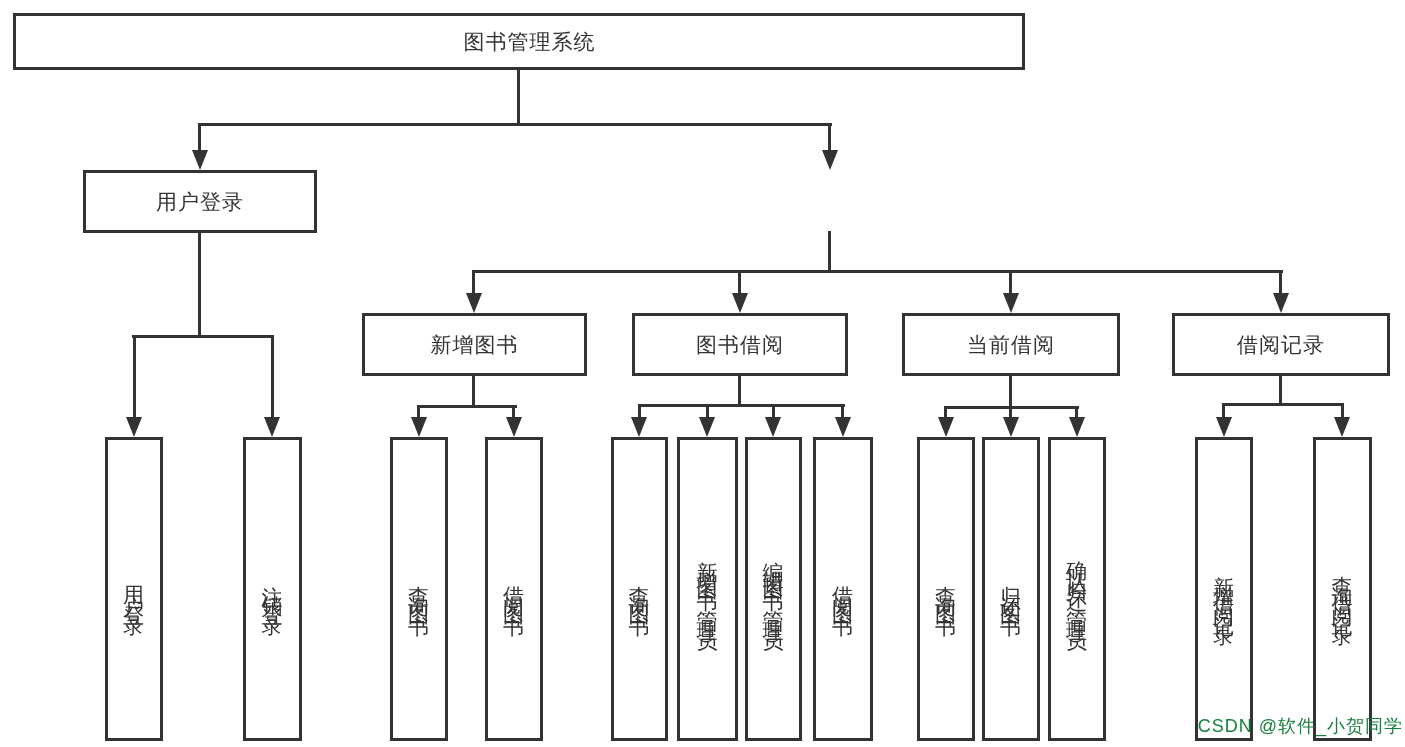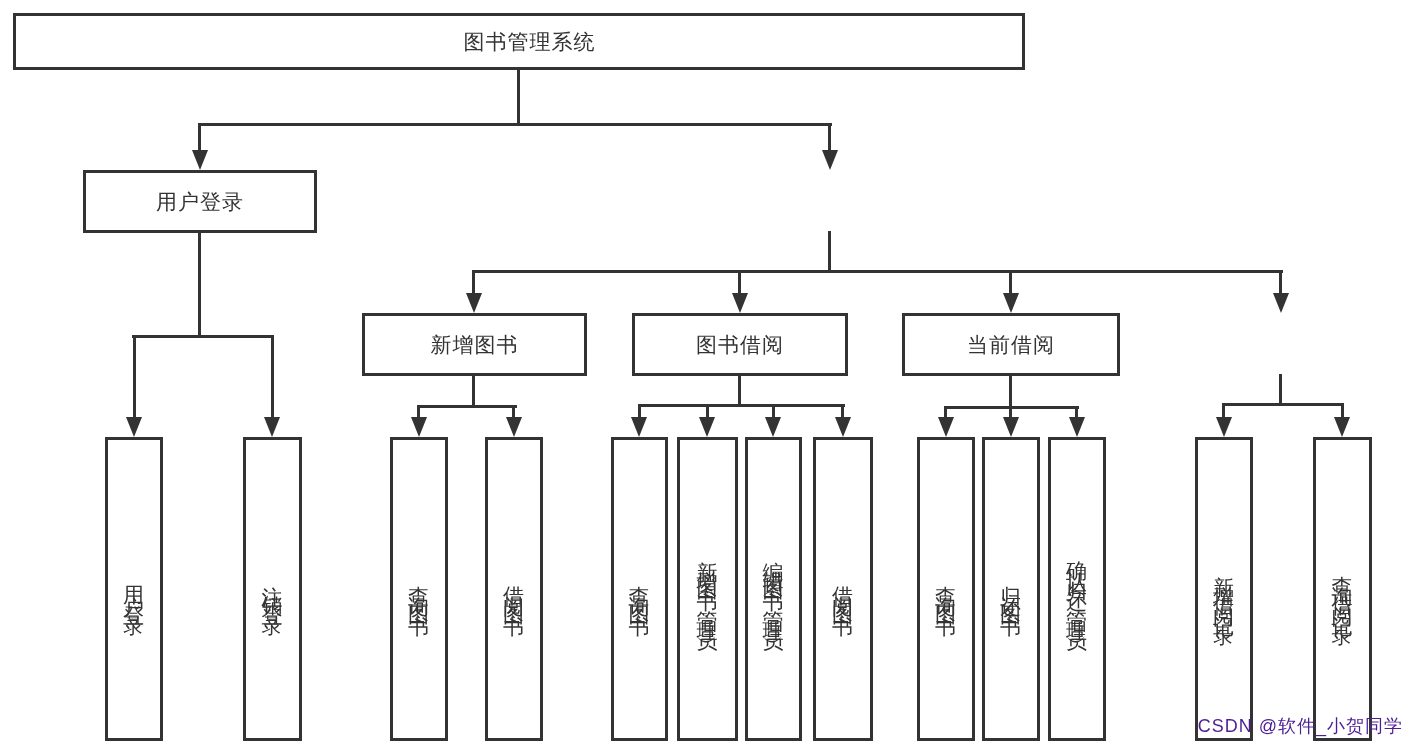--- a/index.html
+++ b/index.html
@@ -39,21 +39,21 @@
   .ah{
     position:absolute;width:0;height:0;
     border-left:8px solid transparent;
     border-right:8px solid transparent;
     border-top:20px solid #333333;
   }
   .watermark{
     position:absolute;
     right:2px;top:714px;
     font-size:18px;
-    color:#4c1d95;
+    color:#15803d;
     letter-spacing:1px;
     white-space:nowrap;
     margin-left:37px;
   }
 </style>
 </head>
 <body>
 
 <div id="canvas">
 
@@ -91,20 +91,23 @@
   <div class="ah" style="left:1273px;top:293px;"></div>
 
   <div class="box" style="left:362px;top:313px;width:225px;height:63px;">
     <span class="hlabel">新增图书</span>
   </div>
   <div class="box" style="left:902px;top:313px;width:218px;height:63px;">
     <span class="hlabel">当前借阅</span>
   </div>
   <div class="box" style="left:632px;top:313px;width:216px;height:63px;">
     <span class="hlabel">图书借阅</span>
+  </div>
+  <div class="box" style="left:1172px;top:313px;width:218px;height:63px;">
+    <span class="hlabel">借阅记录</span>
   </div>
 
   <div class="vl" style="left:472px;top:374px;height:34px;"></div>
   <div class="hl" style="left:417px;top:405px;width:100px;"></div>
   <div class="vl" style="left:417px;top:405px;height:14px;"></div>
   <div class="ah" style="left:411px;top:417px;"></div>
   <div class="vl" style="left:512px;top:405px;height:14px;"></div>
   <div class="ah" style="left:506px;top:417px;"></div>
 
   <div class="vl" style="left:738px;top:374px;height:33px;"></div>

